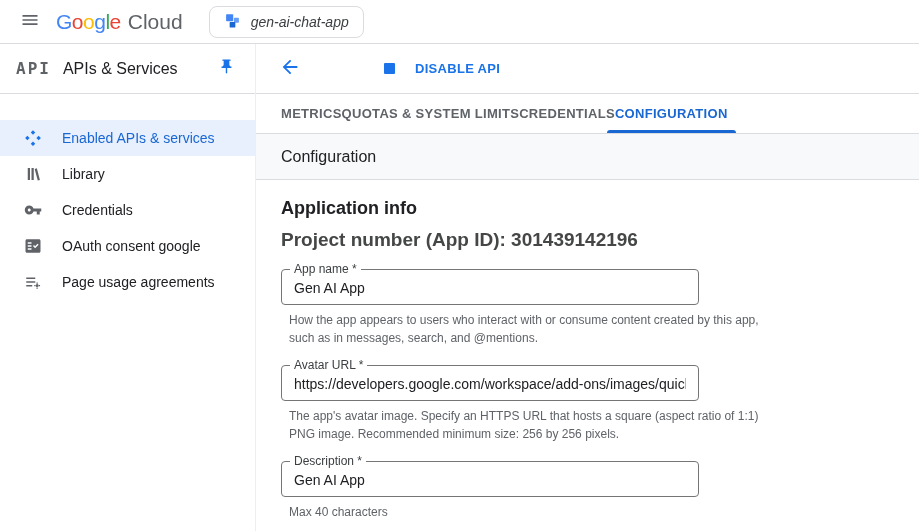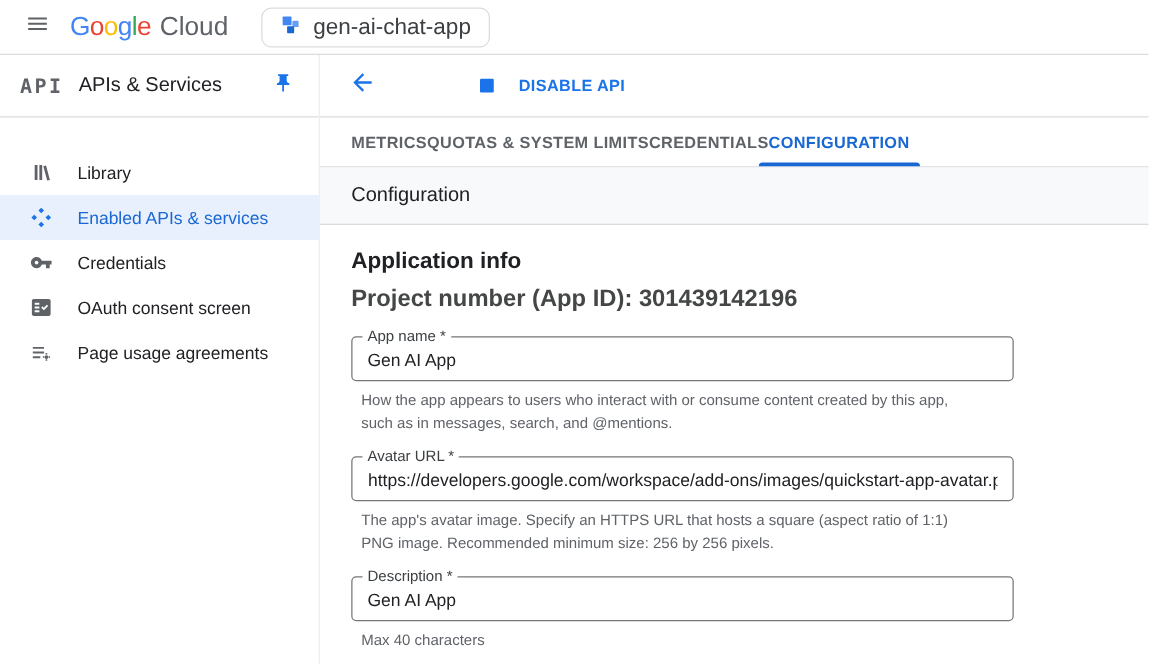--- a/index.html
+++ b/index.html
@@ -6,21 +6,21 @@
   html, body { width: 919px; height: 531px; overflow: hidden; }
   body { font-family: "Liberation Sans", sans-serif; background: #fff; color: #202124; }
 
   
   .topbar { height: 44px; display: flex; align-items: center; padding: 0 12px; border-bottom: 1px solid #dadce0; background: #fff; }
   .iconbtn { width: 36px; height: 36px; display: flex; align-items: center; justify-content: center; cursor: pointer; border-radius: 50%; }
   .logo { display: flex; align-items: baseline; margin-left: 8px; font-size: 21px; cursor: pointer; }
   .logo .lt { font-weight: 500; letter-spacing: -0.5px; }
   .c-b { color: #4285F4; } .c-r { color: #EA4335; } .c-y { color: #FBBC05; } .c-g { color: #34A853; }
   .logo .cloud { color: #5f6368; margin-left: 7px; font-weight: 400; letter-spacing: 0; }
-  .project-btn { margin-left: 26px; height: 32px; border: 1px solid #dadce0; border-radius: 8px; display: flex; align-items: center; padding: 0 14px; gap: 10px; font-size: 18px; color: #3c4043; cursor: pointer; background: #fff; }
+  .project-btn { margin-left: 26px; height: 32px; border: 1px solid #dadce0; border-radius: 8px; display: flex; align-items: center; padding: 0 14px; gap: 10px; font-size: 14px; color: #3c4043; cursor: pointer; background: #fff; font-style: italic; }
 
   
   .app { display: flex; height: 487px; }
 
   
   .sidebar { width: 256px; flex: none; background: #fff; border-right: 1px solid #eceff1; display: flex; flex-direction: column; }
   .sidebar-header { height: 50px; flex: none; display: flex; align-items: center; padding: 0 16px; border-bottom: 1px solid #dadce0; }
   .api-logo { font-family: "DejaVu Sans Mono", monospace; font-weight: 700; font-size: 16px; letter-spacing: 2px; color: #5f6368; }
   .sidebar-title { font-size: 16px; color: #202124; margin-left: 12px; }
   .pin-btn { margin-left: auto; width: 26px; height: 26px; display: flex; align-items: center; justify-content: center; cursor: pointer; }
@@ -44,21 +44,21 @@
   .tab.active { color: #1967d2; }
   .tab.active::after { content: ""; position: absolute; left: -8px; right: -8px; bottom: 0; height: 3px; background: #1967d2; border-radius: 3px 3px 0 0; }
 
   .section-band { height: 46px; flex: none; display: flex; align-items: center; padding: 0 25px; background: #f8f9fa; border-bottom: 1px solid #dadce0; font-size: 16px; color: #202124; }
 
   .content { flex: 1; padding: 18px 25px; overflow: hidden; background: #fff; }
   .app-info-heading { font-size: 18px; font-weight: 700; color: #202124; }
   .project-number { font-size: 19px; color: #444746; margin-top: 10px; font-weight: bold; }
 
   .form-group { margin-top: 18px; }
-  .field { position: relative; width: 530px; height: 36px; border: 1px solid #747775; border-radius: 4px; background: #fff; }
+  .field { position: relative; width: 418px; height: 36px; border: 1px solid #747775; border-radius: 4px; background: #fff; }
   .field label { position: absolute; top: -8px; left: 8px; background: #fff; padding: 0 4px; font-size: 12px; font-weight: 500; color: #3c4043; }
   .field input { width: 100%; height: 100%; border: none; outline: none; background: transparent; padding: 2px 12px 0 12px; font-size: 14px; color: #202124; font-family: inherit; border-radius: 4px; }
   .helper { width: 506px; margin-top: 6px; padding-left: 8px; font-size: 12px; line-height: 18px; color: #5f6368; }
 </style>
 </head>
 <body>
 
 <div class="topbar">
   <div class="iconbtn">
     <span class="icon">
@@ -96,51 +96,51 @@
       <span class="sidebar-title">APIs &amp; Services</span>
       <span class="pin-btn">
         <span class="icon">
           <svg viewBox="0 0 24 24" width="17" height="17" fill="#1a73e8">
               <path d="M16 9V4h1c.55 0 1-.45 1-1s-.45-1-1-1H7c-.55 0-1 .45-1 1s.45 1 1 1h1v5c0 1.66-1.34 3-3 3v2h5.97v7l1 1 1-1v-7H19v-2c-1.66 0-3-1.34-3-3z"></path>
             </svg>
         </span>
       </span>
     </div>
     <div class="nav">
+      <div class="nav-item selected">
+        <span class="icon">
+          <svg viewBox="0 0 24 24">
+              <path d="M12 1.5 15 4.5 12 7.5 9 4.5zM4.5 9 7.5 12 4.5 15 1.5 12zM19.5 9 22.5 12 19.5 15 16.5 12zM12 16.5 15 19.5 12 22.5 9 19.5z"></path>
+            </svg>
+        </span>
+        <span>Enabled APIs &amp; services</span>
+      </div>
       <div class="nav-item">
         <span class="icon">
           <svg viewBox="0 0 24 24">
               <path d="M5 4h3v16H5zM10 4h3v16h-3zM14.2 5.2l2.9-.78 4.14 15.46-2.9.78z"></path>
             </svg>
         </span>
         <span>Library</span>
       </div>
-      <div class="nav-item selected">
-        <span class="icon">
-          <svg viewBox="0 0 24 24">
-              <path d="M12 1.5 15 4.5 12 7.5 9 4.5zM4.5 9 7.5 12 4.5 15 1.5 12zM19.5 9 22.5 12 19.5 15 16.5 12zM12 16.5 15 19.5 12 22.5 9 19.5z"></path>
-            </svg>
-        </span>
-        <span>Enabled APIs &amp; services</span>
-      </div>
       <div class="nav-item">
         <span class="icon">
           <svg viewBox="0 0 24 24">
               <path d="M12.65 10C11.83 7.67 9.61 6 7 6c-3.31 0-6 2.69-6 6s2.69 6 6 6c2.61 0 4.83-1.67 5.65-4H17v4h4v-4h2v-4H12.65zM7 14c-1.1 0-2-.9-2-2s.9-2 2-2 2 .9 2 2-.9 2-2 2z"></path>
             </svg>
         </span>
         <span>Credentials</span>
       </div>
       <div class="nav-item">
         <span class="icon">
           <svg viewBox="0 0 24 24">
               <path d="M20 3H4c-1.1 0-2 .9-2 2v14c0 1.1.9 2 2 2h16c1.1 0 2-.9 2-2V5c0-1.1-.9-2-2-2zM10 17H5v-2h5v2zm0-4H5v-2h5v2zm0-4H5V7h5v2zm4.82 6L12 12.16l1.41-1.41 1.41 1.42L17.99 9l1.42 1.42L14.82 15z"></path>
             </svg>
         </span>
-        <span>OAuth consent screen</span>
+        <span>OAuth consent google</span>
       </div>
       <div class="nav-item">
         <span class="icon">
           <svg viewBox="0 0 24 24">
               <path d="M3 6h12v2H3zM3 11h12v2H3zM3 16h8v2H3z"></path>
               <circle cx="17.5" cy="16.8" r="2"></circle>
               <path d="M16.6 12.6h1.8v1.6h-1.8zM16.6 19.3h1.8v1.6h-1.8zM13.7 15.9v1.8h1.6v-1.8zM19.8 15.9v1.8h1.6v-1.8z"></path>
             </svg>
         </span>
         <span>Page usage agreements</span>

